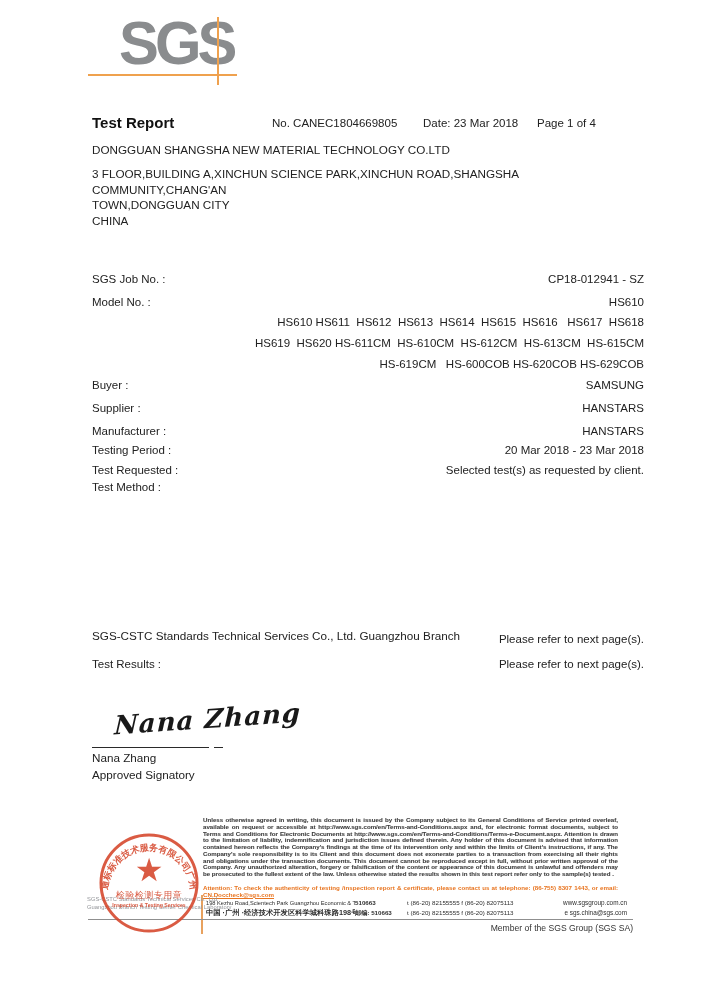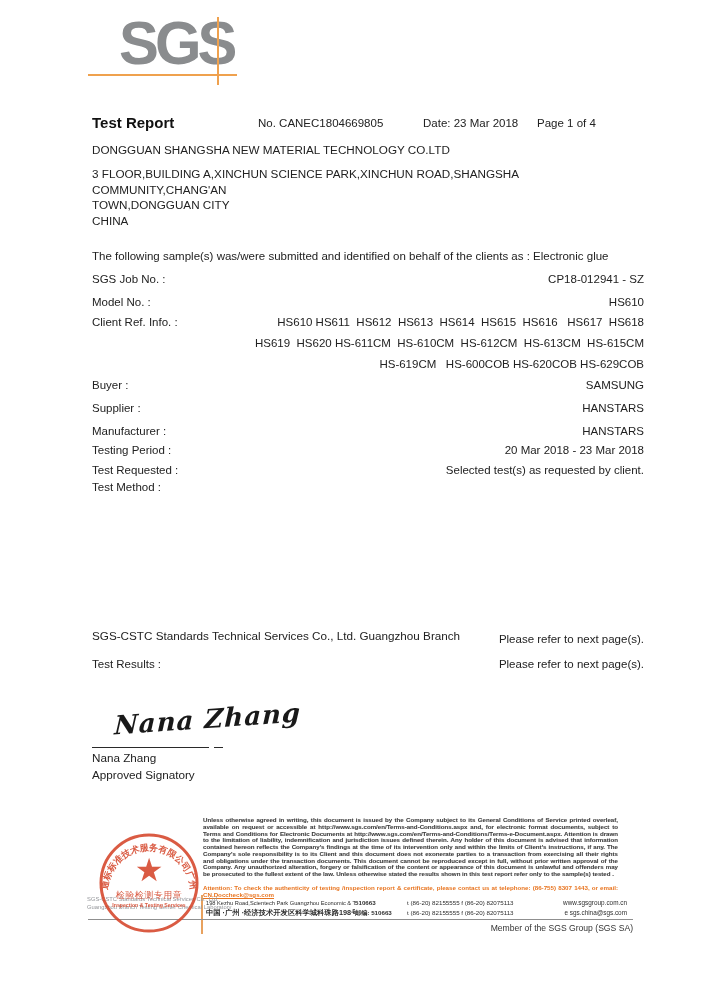--- a/index.html
+++ b/index.html
@@ -12,21 +12,21 @@
   .logo-text{
     position:absolute; left:119px; top:13px; font-size:61px; font-weight:bold;
     color:#8a8c8e; letter-spacing:-4px; line-height:61px; transform:scaleX(.98);
     transform-origin:left top;
   }
   .logo-hline{ position:absolute; left:88px; top:74px; width:149px; height:2px; background:#efa14e; }
   .logo-vline{ position:absolute; left:217px; top:17px; width:2px; height:68px; background:#efa14e; }
   
   .title{ position:absolute; left:92px; top:114px; font-size:15px; font-weight:bold; color:#111; }
   .hmeta{ position:absolute; top:117px; font-size:11.5px; color:#222; }
-  .h-no{ left:258px; } .h-date{ left:423px; } .h-page{ left:537px; }
+  .h-no{ left:272px; } .h-date{ left:423px; } .h-page{ left:537px; }
   
   .client-name{ position:absolute; left:92px; top:143px; font-size:11.7px; color:#222; }
   .client-addr{ position:absolute; left:92px; top:166px; width:552px; font-size:11.7px;
     line-height:15.6px; white-space:pre-wrap; color:#222; }
   
   .intro{ position:absolute; left:92px; top:250px; font-size:11.5px; color:#222; }
   
   .fields{ position:absolute; left:92px; top:272px; width:552px; font-size:11.5px; color:#222; }
   .frow{ display:flex; line-height:14px; margin-bottom:9px; }
   .frow .lbl{ width:152px; flex:0 0 152px; }
@@ -76,33 +76,31 @@
   <div class="title">Test Report</div>
   <div class="hmeta h-no">No. CANEC1804669805</div>
   <div class="hmeta h-date">Date: 23 Mar 2018</div>
   <div class="hmeta h-page">Page 1 of 4</div>
 
   <div class="client-name">DONGGUAN SHANGSHA NEW MATERIAL TECHNOLOGY CO.LTD</div>
   <div class="client-addr">3 FLOOR,BUILDING A,XINCHUN SCIENCE PARK,XINCHUN ROAD,SHANGSHA COMMUNITY,CHANG'AN
 TOWN,DONGGUAN CITY
 CHINA</div>
 
-  <div class="intro">The following sample(s) was/were submitted and identified on behalf of the clients as : Electronic glue</div>
 
   <div class="fields">
     <div class="frow">
       <span class="lbl">SGS Job No. :</span>
       <span class="val">CP18-012941 - SZ</span>
     </div>
     <div class="frow mb6">
       <span class="lbl">Model No. :</span>
       <span class="val">HS610</span>
     </div>
     <div class="frow mb3">
-      <span class="lbl">Client Ref. Info. :</span>
       <span class="val val-multi">HS610 HS611  HS612  HS613  HS614  HS615  HS616   HS617  HS618
 HS619  HS620 HS-611CM  HS-610CM  HS-612CM  HS-613CM  HS-615CM
 HS-619CM   HS-600COB HS-620COB HS-629COB</span>
     </div>
     <div class="frow">
       <span class="lbl">Buyer :</span>
       <span class="val">SAMSUNG</span>
     </div>
     <div class="frow">
       <span class="lbl">Supplier :</span>

